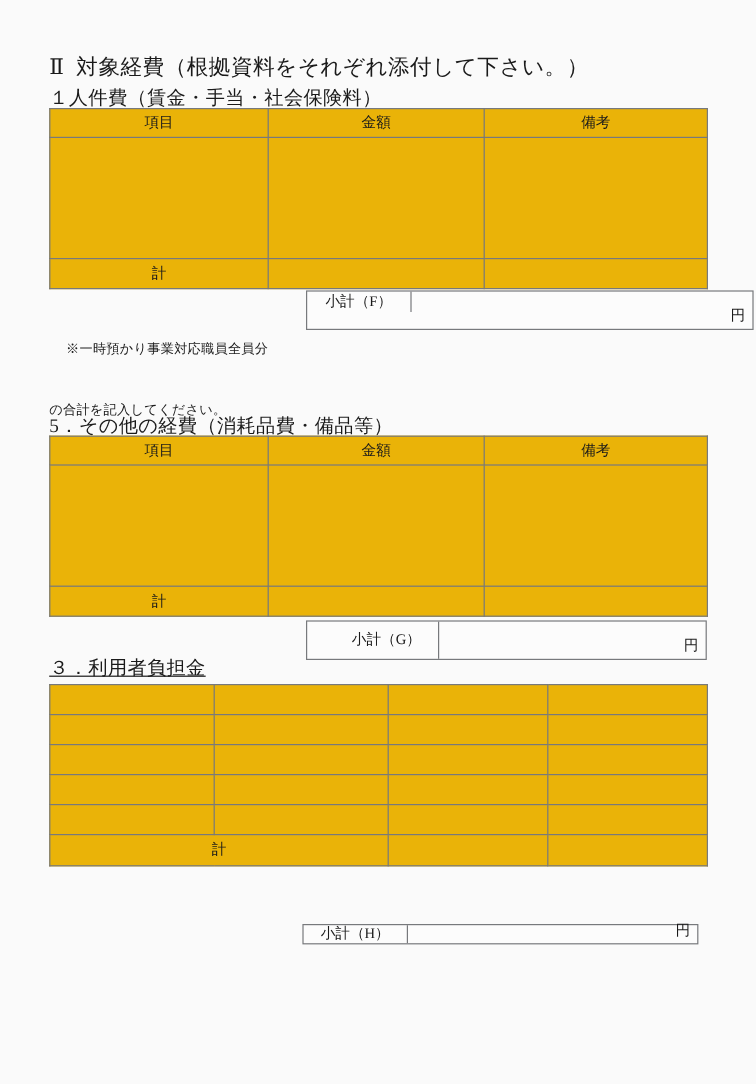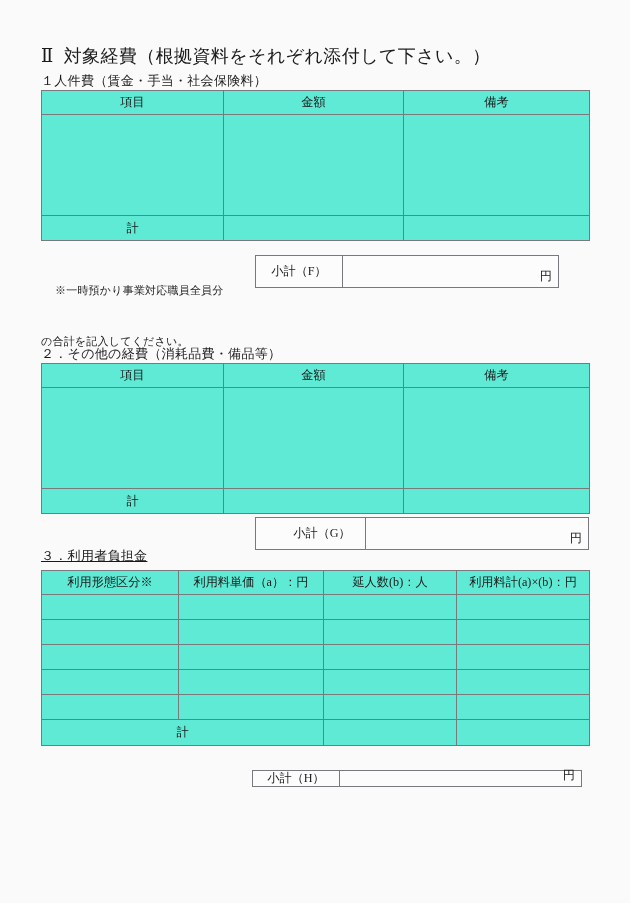--- a/index.html
+++ b/index.html
@@ -29,21 +29,21 @@
     font-size: 18px;
     letter-spacing: 0.4px;
     white-space: nowrap;
   }
   .heading-main .numeral {
     margin-right: 10px;
   }
   .section-title {
     position: absolute;
     left: 41px;
-    font-size: 13px;
+    font-size: 16px;
     letter-spacing: 0.3px;
     white-space: nowrap;
   }
   #sec1-title { top: 72px; }
   #sec2-title { top: 345px; }
   #sec3-title { top: 547px; text-decoration: underline; }
 
   .note {
     position: absolute;
     font-size: 11px;
@@ -53,21 +53,21 @@
   #note1-line1 { left: 55px; top: 283px; }
   #note1-line2 { left: 41px; top: 304px; margin-top: 30px; }
   #note3 { left: 41px; top: 741px; }
 
   
   table.form-table {
     position: absolute;
     border-collapse: collapse;
     table-layout: fixed;
     font-size: 12.2px;
-    background: #5eead4;
+    background: #eab308;
   }
   table.form-table td,
   table.form-table th {
     border: 1px solid #77797c;
     padding: 0;
     font-weight: normal;
     text-align: center;
     vertical-align: middle;
   }
   .t-head td { height: 23px; }
@@ -109,21 +109,21 @@
     position: relative;
     box-sizing: border-box;
   }
   .subtotal-unit {
     position: absolute;
     right: 6px;
     bottom: 2px;
     font-size: 12.2px;
   }
 
-  #subtotal-f { left: 255px; top: 255px; width: 304px; height: 33px; }
+  #subtotal-f { left: 255px; top: 242px; width: 373px; height: 33px; flex-direction: column; }
   #subtotal-g { left: 255px; top: 517px; width: 334px; height: 33px; padding-left: 23px; }
   #subtotal-h { left: 252px; top: 770px; width: 330px; height: 17px; }
 </style>
 </head>
 <body>
 
 <div class="page">
 
   <div class="heading-main">
     <span class="numeral">Ⅱ</span><span>対象経費（根拠資料をそれぞれ添付して下さい。）</span>
@@ -159,21 +159,21 @@
   <div class="subtotal-box" id="subtotal-f">
     <div class="subtotal-label">小計（F）</div>
     <div class="subtotal-value">
       <span class="subtotal-unit">円</span>
     </div>
   </div>
 
   <div class="note" id="note1-line1">※一時預かり事業対応職員全員分</div>
   <div class="note" id="note1-line2">の合計を記入してください。</div>
 
-  <div class="section-title" id="sec2-title">２．その他の経費（消耗品費・備品等）</div>
+  <div class="section-title" id="sec2-title">5．その他の経費（消耗品費・備品等）</div>
 
   <table class="form-table" id="table2">
     <colgroup>
       <col style="width:182px">
         <col style="width:180px">
         <col style="width:186px">
     </colgroup>
     <tbody>
       <tr class="t-head">
         <td>項目</td>
@@ -203,26 +203,20 @@
   <div class="section-title" id="sec3-title">３．利用者負担金</div>
 
   <table class="form-table" id="table3">
     <colgroup>
       <col style="width:137px">
         <col style="width:145px">
         <col style="width:133px">
         <col style="width:133px">
     </colgroup>
     <tbody>
-      <tr class="t-head">
-        <td>利用形態区分※</td>
-        <td>利用料単価（a）：円</td>
-        <td>延人数(b)：人</td>
-        <td>利用料計(a)×(b)：円</td>
-      </tr>
       <tr class="t-row">
         <td></td>
         <td></td>
         <td></td>
         <td></td>
       </tr>
       <tr class="t-row">
         <td></td>
         <td></td>
         <td></td>

